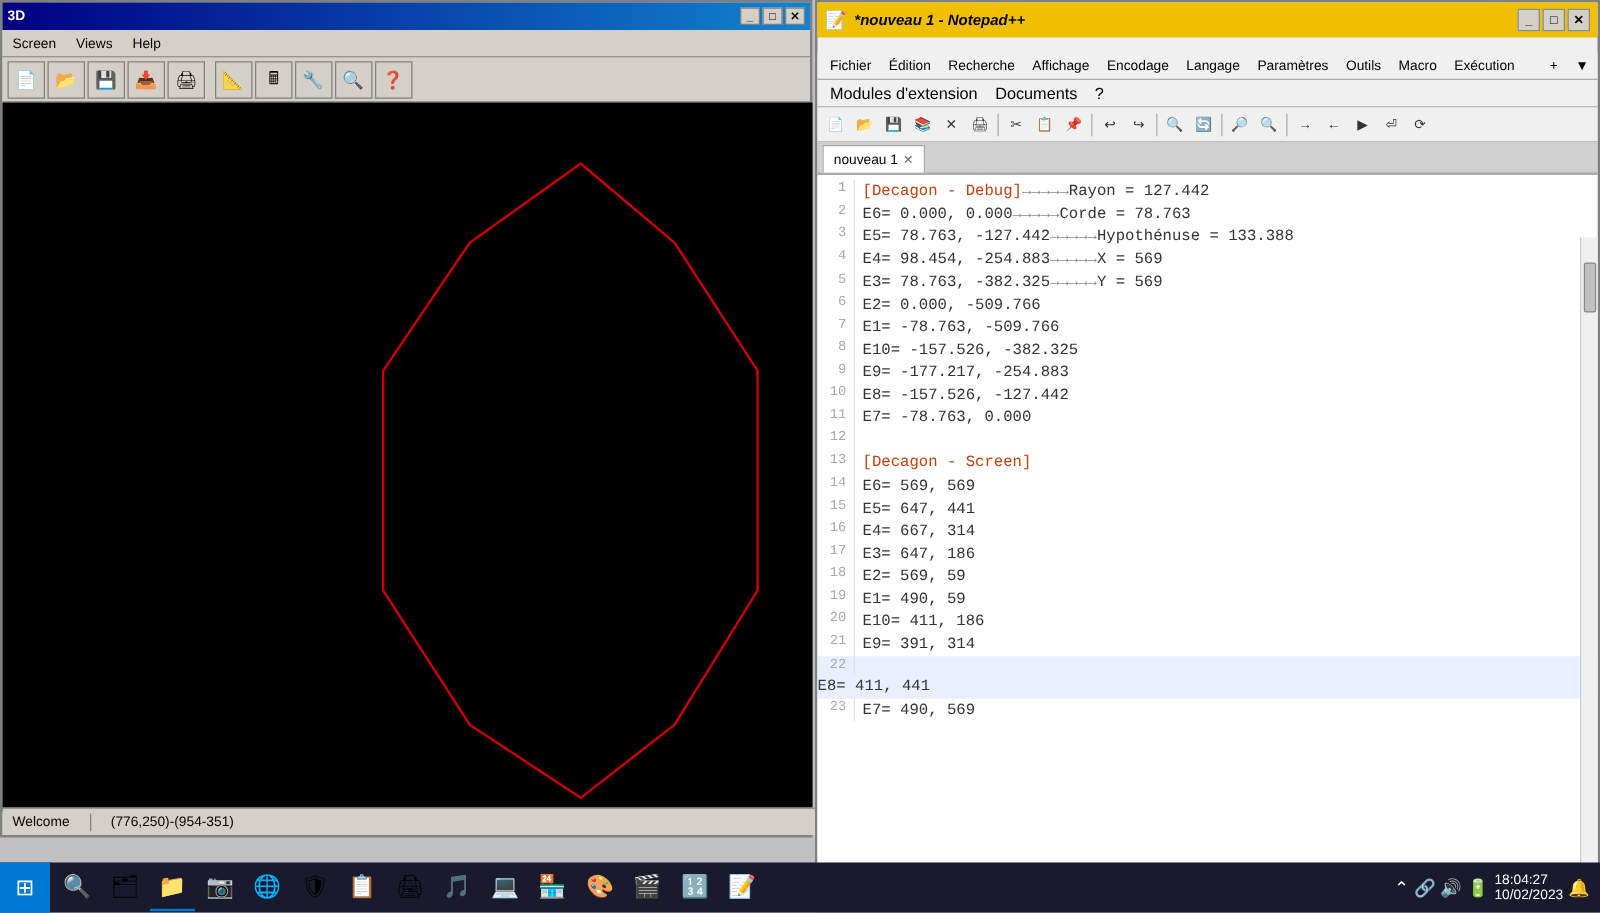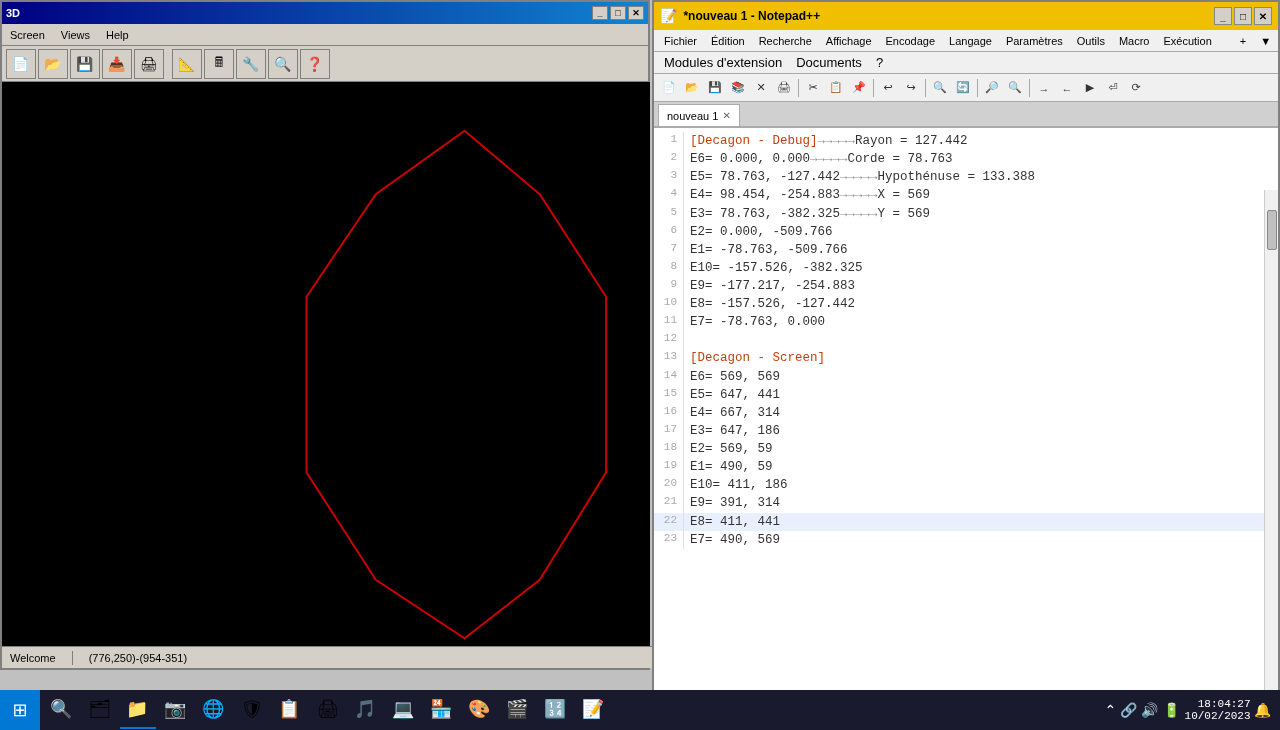--- a/index.html
+++ b/index.html
@@ -106,39 +106,40 @@
       display: flex;
       align-items: center;
       background: #f0c000;
       color: black;
       height: 28px;
       padding: 0 6px;
       font-size: 12px;
       font-weight: bold;
     }
     #right-titlebar-icon { margin-right: 6px; font-size: 14px; }
-    #right-titlebar-title { flex: 1; }
+    #right-titlebar-title { flex: 1; font-style: italic; }
     #right-titlebar-controls { display: flex; gap: 2px; }
     .npp-title-btn {
       width: 18px; height: 18px;
       background: #d4d0c8;
       border: 1px solid #888;
       font-size: 10px;
       display: flex; align-items: center; justify-content: center;
       cursor: pointer;
     }
     #right-menubar {
       display: flex;
       align-items: center;
       background: #f0f0f0;
       height: 22px;
       padding: 0 4px;
       font-size: 11px;
       gap: 2px;
       border-bottom: 1px solid #aaa;
+      margin-top: 12px;
     }
     #right-menubar span { cursor: pointer; padding: 2px 6px; }
     #right-menubar2 {
       display: flex;
       align-items: center;
       background: #f0f0f0;
       height: 22px;
       padding: 0 4px;
       font-size: 13px;
       gap: 2px;
@@ -217,21 +218,21 @@
       color: #aaa;
       padding-right: 6px;
       font-size: 11px;
       border-right: 1px solid #e0e0e0;
       margin-right: 6px;
       user-select: none;
     }
     .line-content { color: #333; }
     .line-content .kw { color: #c2410c; }
     .line-content .arrow { color: #888; }
-    .active-line { background: #e8f0ff; }
+    .active-line { background: #e8f0ff; flex-direction: column; }
 
     
     #npp-statusbar {
       position: absolute;
       bottom: 0; left: 0;
       width: 628px;
       height: 22px;
       background: #f0f0f0;
       border-top: 1px solid #aaa;
       display: flex;
@@ -279,21 +280,21 @@
     .task-spacer { flex: 1; }
     .task-tray {
       display: flex;
       align-items: center;
       padding: 0 8px;
       gap: 4px;
       color: white;
       font-size: 11px;
     }
     .task-tray-icon { font-size: 14px; cursor: pointer; }
-    .task-time { text-align: right; font-size: 11px; color: white; font-family: Liberation Mono, monospace; }
+    .task-time { font-size: 11px; color: white; }
 
     
     .npp-vscroll {
       position: absolute;
       right: 0;
       top: 188px;
       width: 14px;
       background: #f0f0f0;
       border-left: 1px solid #ccc;
       height: calc(100% - 210px);

